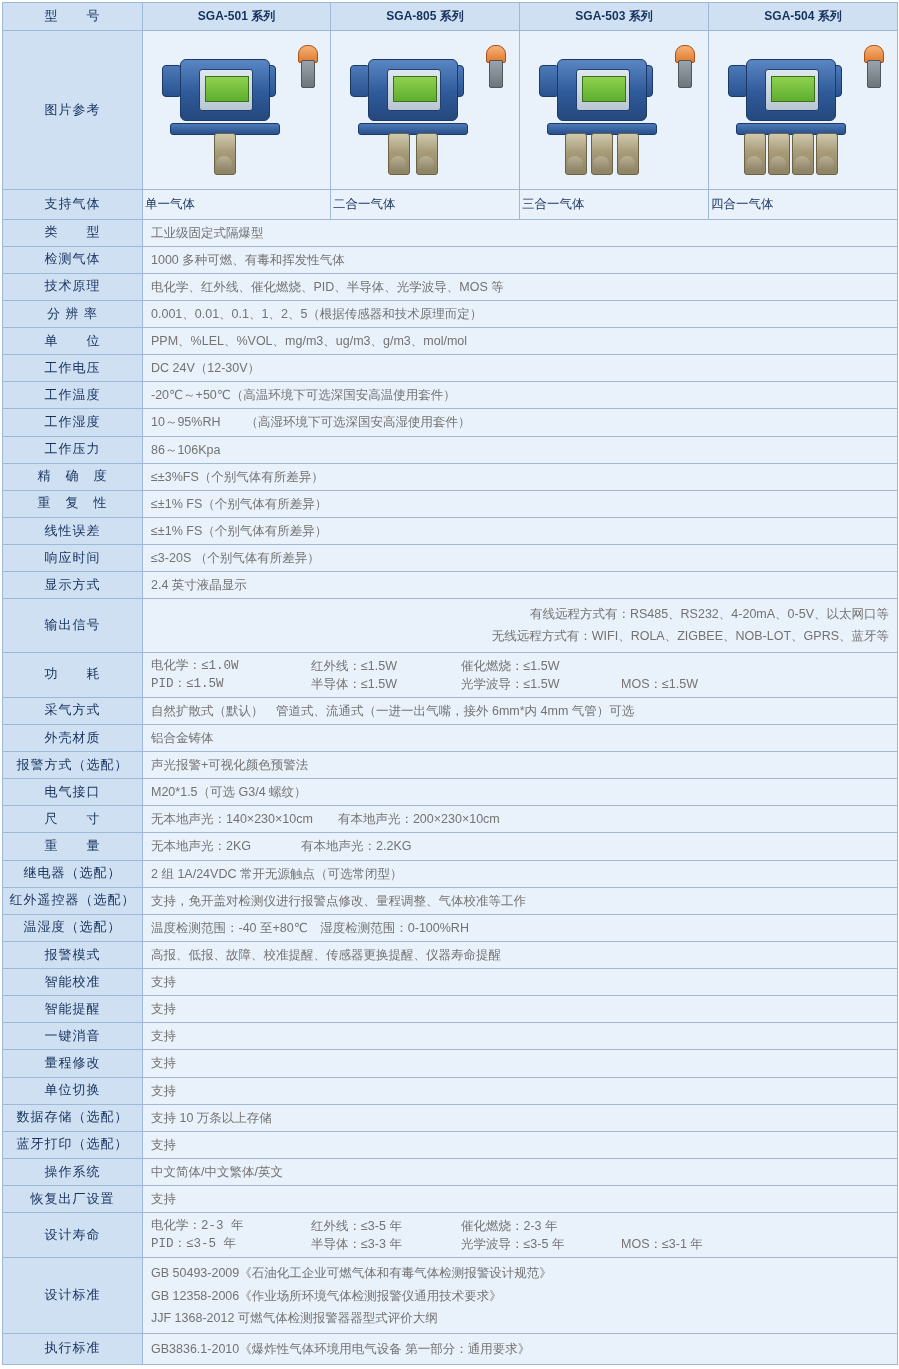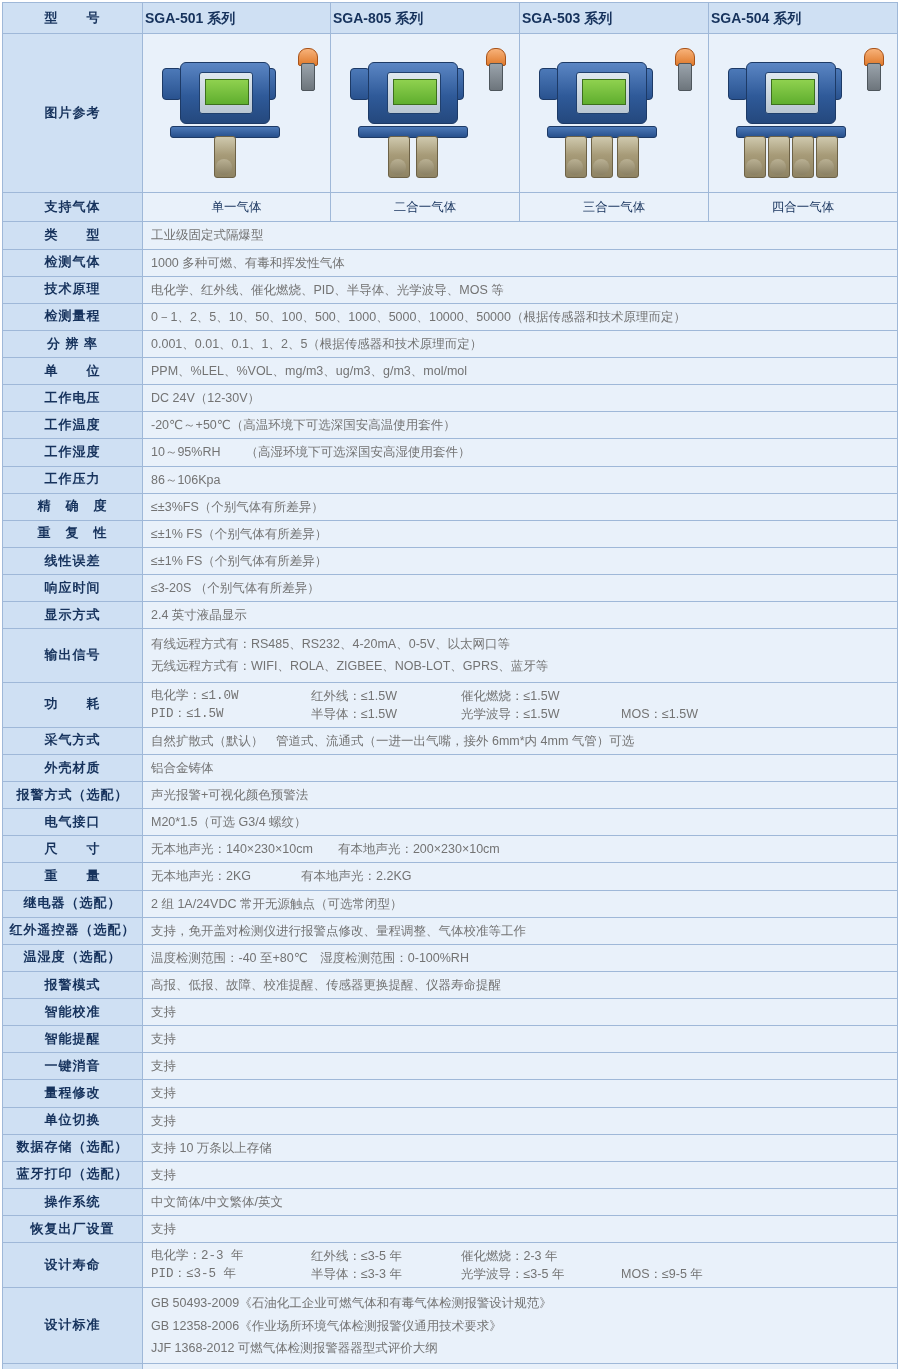--- a/index.html
+++ b/index.html
@@ -1,30 +1,30 @@
 <!DOCTYPE html>
 <html><head>
 <meta charset="utf-8">
 <style>
   html,body{margin:0;padding:0;background:#ffffff;}
   body{font-family:"Liberation Sans","DejaVu Sans",sans-serif;color:#16325c;}
   .sheet{width:899px;min-height:1369px;position:relative;background:#fff;}
   table{border-collapse:collapse;width:895px;margin:2px;table-layout:fixed;}
   td{border:1px solid #9fb8d8;vertical-align:middle;font-size:12.5px;line-height:1.45;}
-  td.label{background:#cfe0f3;text-align:center;font-weight:bold;color:#16325c;width:140px;padding:3px 2px;letter-spacing:1px;font-size:13px;}
+  td.label{background:#cfe0f3;text-align:center;font-weight:normal;color:#16325c;width:140px;padding:3px 2px;letter-spacing:1px;font-size:13px;}
   td.val{background:#e9f1fa;padding:4px 8px;color:#737373;}
-  td.hdr{background:#cfe0f3;text-align:left;font-weight:bold;font-size:14px;padding:5px 2px;}
+  td.hdr{background:#cfe0f3;text-align:center;font-weight:bold;font-size:12px;padding:5px 2px;}
   td.imgcell{background:#e9f1fa;text-align:center;padding:4px 2px;height:150px;}
-  td.gascell{background:#e9f1fa;text-align:center;padding:5px 2px;font-size:12.5px;}
+  td.gascell{background:#e9f1fa;padding:5px 2px;font-size:12.5px;}
   .cols{display:flex;flex-wrap:wrap;}
   .c1{width:160px;font-family:Liberation Mono, monospace;}
   .c2{width:150px;}
   .c3{width:160px;}
   .c4{width:150px;}
-  .sub{padding:2px 0;}
+  .sub{padding:2px 0;text-align:right;}
   .stdline{padding:2px 0;}
   
   .device{position:relative;width:170px;height:142px;margin:0 auto;}
   .dv-main{position:absolute;left:28px;top:20px;width:88px;height:60px;border-radius:6px;background:linear-gradient(180deg,#5b86c4 0%,#2f5a99 55%,#24487d 100%);border:1px solid #1d3a66;}
   .dv-screen{position:absolute;left:18px;top:9px;width:52px;height:40px;border-radius:3px;background:linear-gradient(180deg,#dfe8ef,#b9c6d2);border:1px solid #20406e;}
   .dv-screen .lcd{position:absolute;left:5px;top:6px;width:42px;height:24px;background:linear-gradient(180deg,#8fd14f,#5fae2e);border:1px solid #3c6f1d;}
   .dv-ear{position:absolute;top:26px;width:18px;height:30px;border-radius:4px;background:linear-gradient(180deg,#4c79b8,#29528f);border:1px solid #1d3a66;}
   .dv-ear.l{left:10px;}
   .dv-ear.r{left:104px;}
   .dv-bar{position:absolute;left:18px;top:84px;width:108px;height:10px;border-radius:3px;background:linear-gradient(180deg,#4c79b8,#27508c);border:1px solid #1d3a66;}
@@ -148,24 +148,20 @@
         </tr>
   <tr>
           <td class="label">检测气体</td>
           <td class="val" colspan="4">1000 多种可燃、有毒和挥发性气体</td>
         </tr>
   <tr>
           <td class="label">技术原理</td>
           <td class="val" colspan="4">电化学、红外线、催化燃烧、PID、半导体、光学波导、MOS 等</td>
         </tr>
   <tr>
-          <td class="label">检测量程</td>
-          <td class="val" colspan="4">0－1、2、5、10、50、100、500、1000、5000、10000、50000（根据传感器和技术原理而定）</td>
-        </tr>
-  <tr>
           <td class="label">分 辨 率</td>
           <td class="val" colspan="4">0.001、0.01、0.1、1、2、5（根据传感器和技术原理而定）</td>
         </tr>
   <tr>
           <td class="label">单　　位</td>
           <td class="val" colspan="4">PPM、%LEL、%VOL、mg/m3、ug/m3、g/m3、mol/mol</td>
         </tr>
   <tr>
           <td class="label">工作电压</td>
           <td class="val" colspan="4">DC 24V（12-30V）</td>
@@ -310,21 +306,21 @@
     <td class="val" colspan="4">
       <div class="cols">
         <span class="c1">电化学：2-3 年</span>
         <span class="c2">红外线：≤3-5 年</span>
         <span class="c3">催化燃烧：2-3 年</span>
       </div>
       <div class="cols">
         <span class="c1">PID：≤3-5 年</span>
         <span class="c2">半导体：≤3-3 年</span>
         <span class="c3">光学波导：≤3-5 年</span>
-        <span class="c4">MOS：≤9-5 年</span>
+        <span class="c4">MOS：≤3-1 年</span>
       </div>
     </td>
   </tr>
 
   <tr>
     <td class="label">设计标准</td>
     <td class="val" colspan="4">
       <div class="stdline">GB 50493-2009《石油化工企业可燃气体和有毒气体检测报警设计规范》</div>
       <div class="stdline">GB 12358-2006《作业场所环境气体检测报警仪通用技术要求》</div>
       <div class="stdline">JJF 1368-2012 可燃气体检测报警器器型式评价大纲</div>

